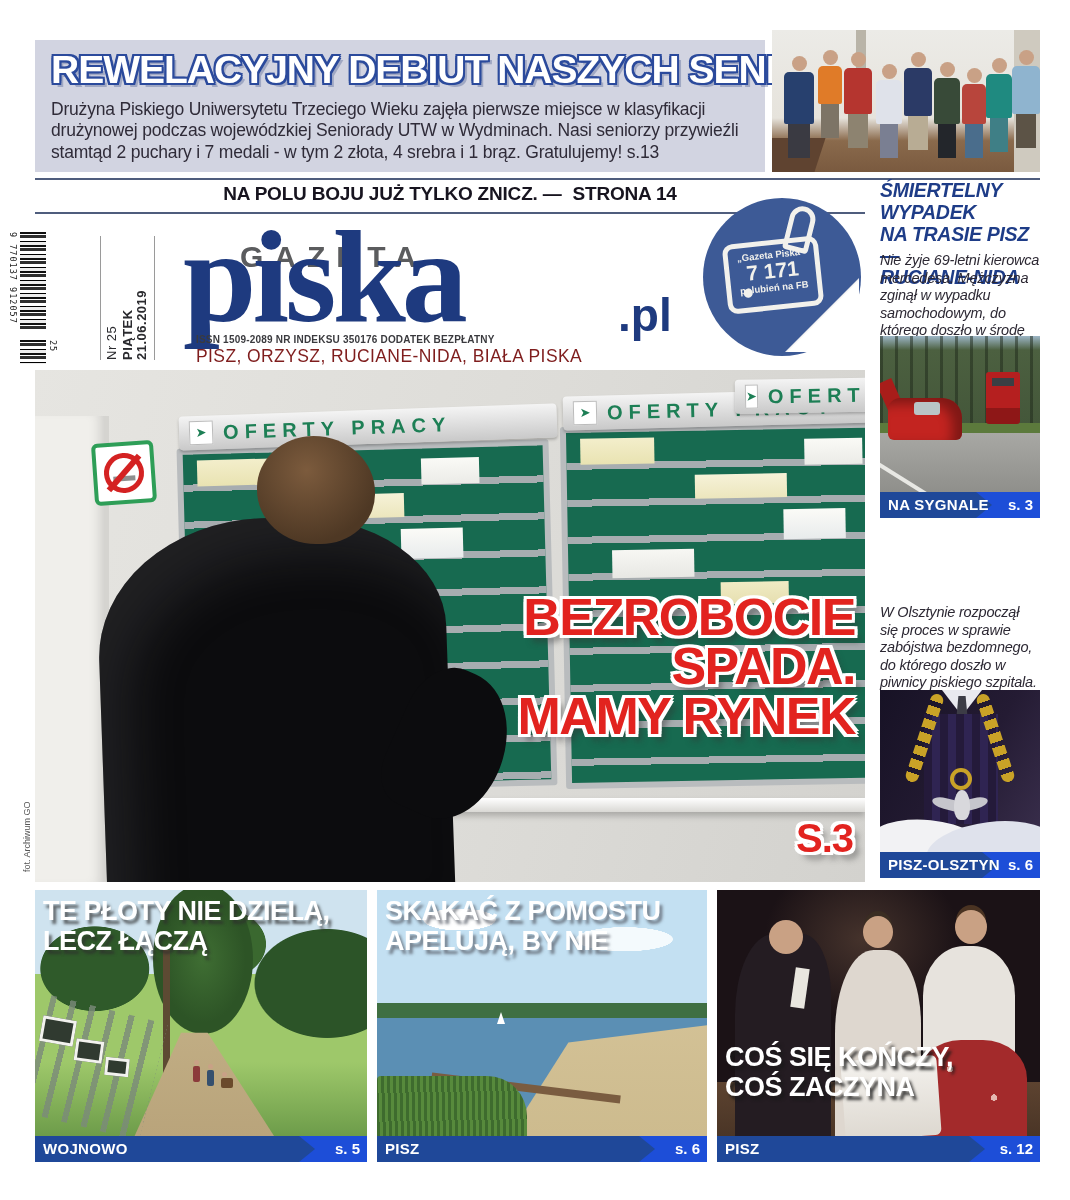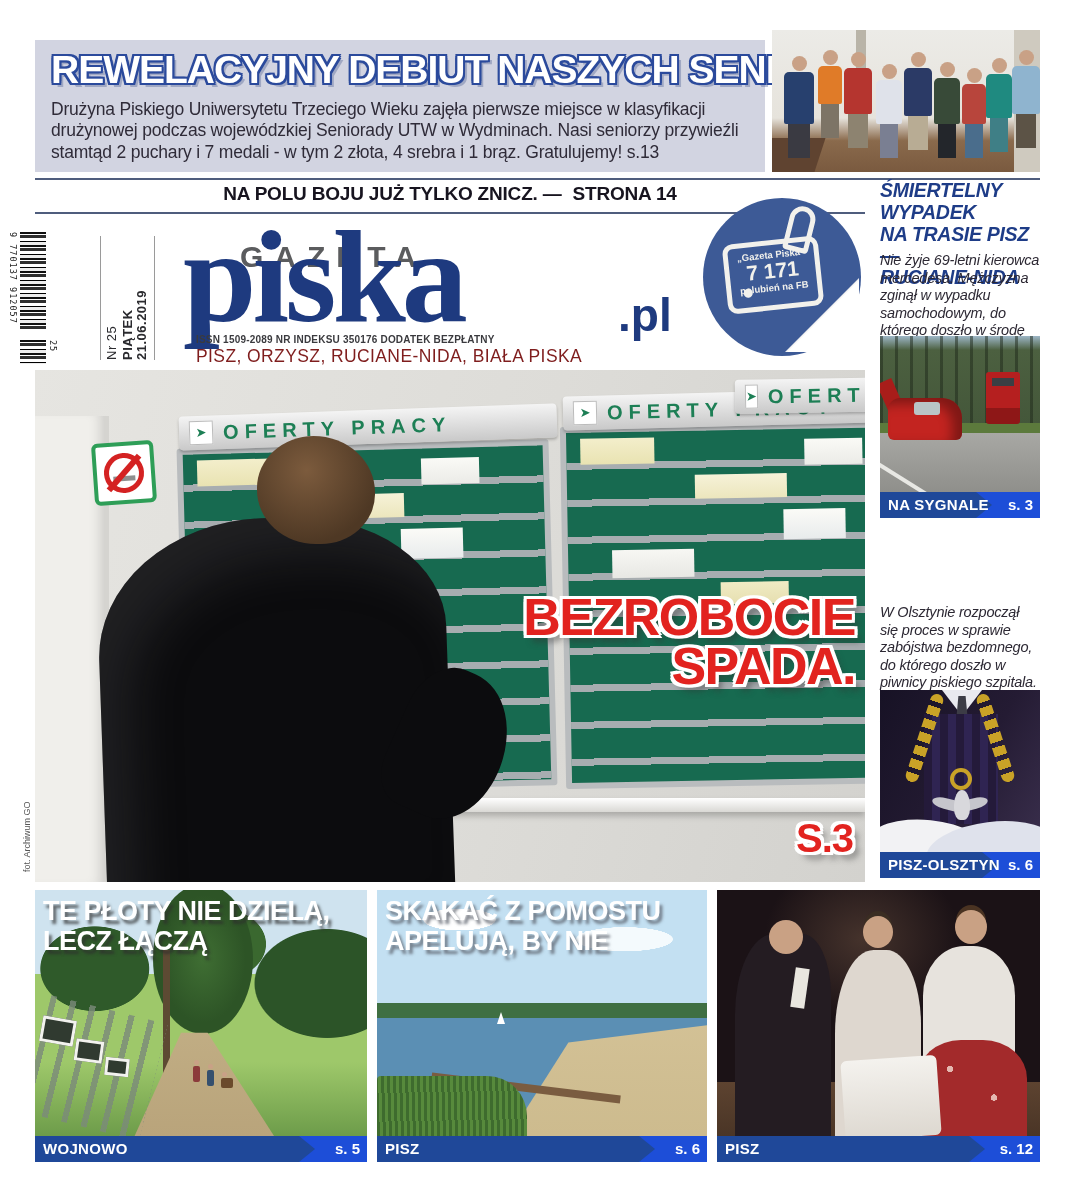--- a/index.html
+++ b/index.html
@@ -280,20 +280,21 @@
       <div class="ring"></div>
         <div class="cig"></div>
         <div class="bar"></div>
     </div>
     <div class="person-body"></div>
     <div class="person-arm"></div>
     <div class="person-head"></div>
     <div id="main-headline" class="abs red-outline">
       <div>BEZROBOCIE</div>
       <div>SPADA.</div>
+      <div>MAMY RYNEK</div>
     </div>
     <div id="main-pageref" class="abs red-outline">S.3</div>
   </div>
   <div id="photo-credit" class="abs">fot. Archiwum GO</div>
 
   <div class="abs rc rc-title" style="top:180px">
     <span>ŚMIERTELNY WYPADEK</span>
     <span>NA TRASIE PISZ—</span>
     <span>RUCIANE-NIDA</span>
   </div>
@@ -385,20 +386,24 @@
         <div class="man"></div>
         <div class="man-shirt"></div>
         <div class="man-head"></div>
         <div class="woman1"></div>
         <div class="woman1-head"></div>
         <div class="woman2"></div>
         <div class="skirt"></div>
         <div class="woman2-head"></div>
         <div class="gift"></div>
       </div>
+      <div id="teatr-head">
+        <span>COŚ SIĘ KOŃCZY,</span>
+        <span>COŚ ZACZYNA</span>
+      </div>
     </div>
     <div class="section-bar" style="left:0;right:0;bottom:0">
       <div class="arrow" style="width:268px"></div>
       <span class="lbl">PISZ</span>
       <span class="pg">s. 12</span>
     </div>
   </div>
 
 </div>
 

